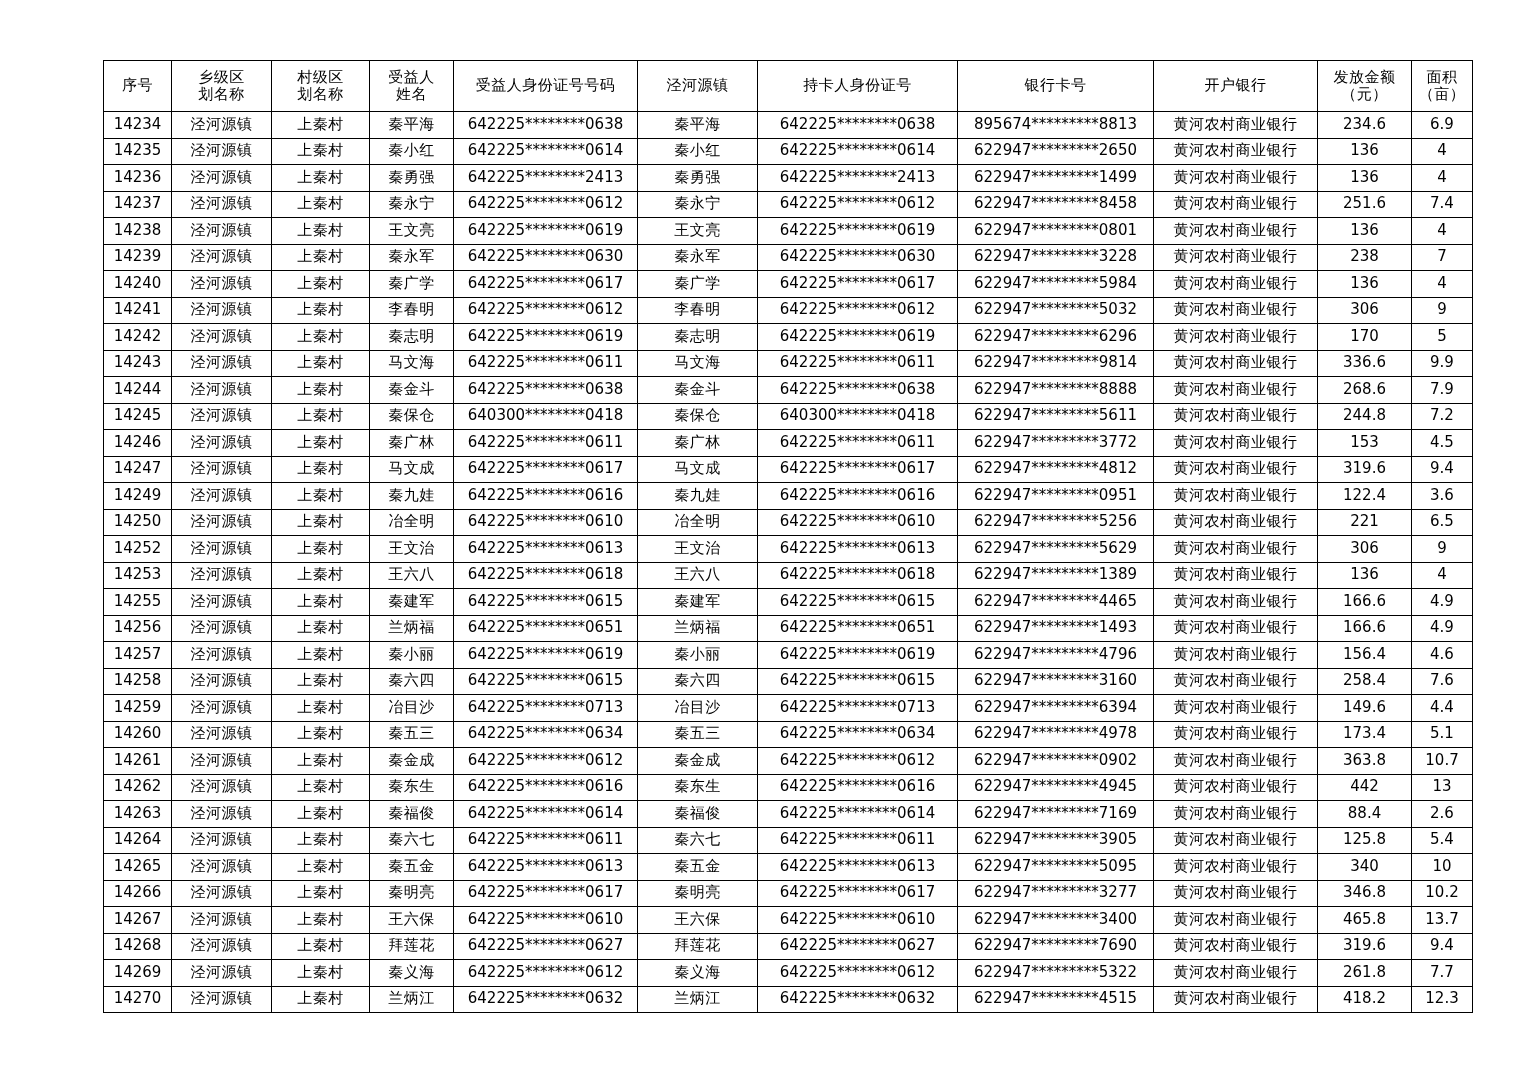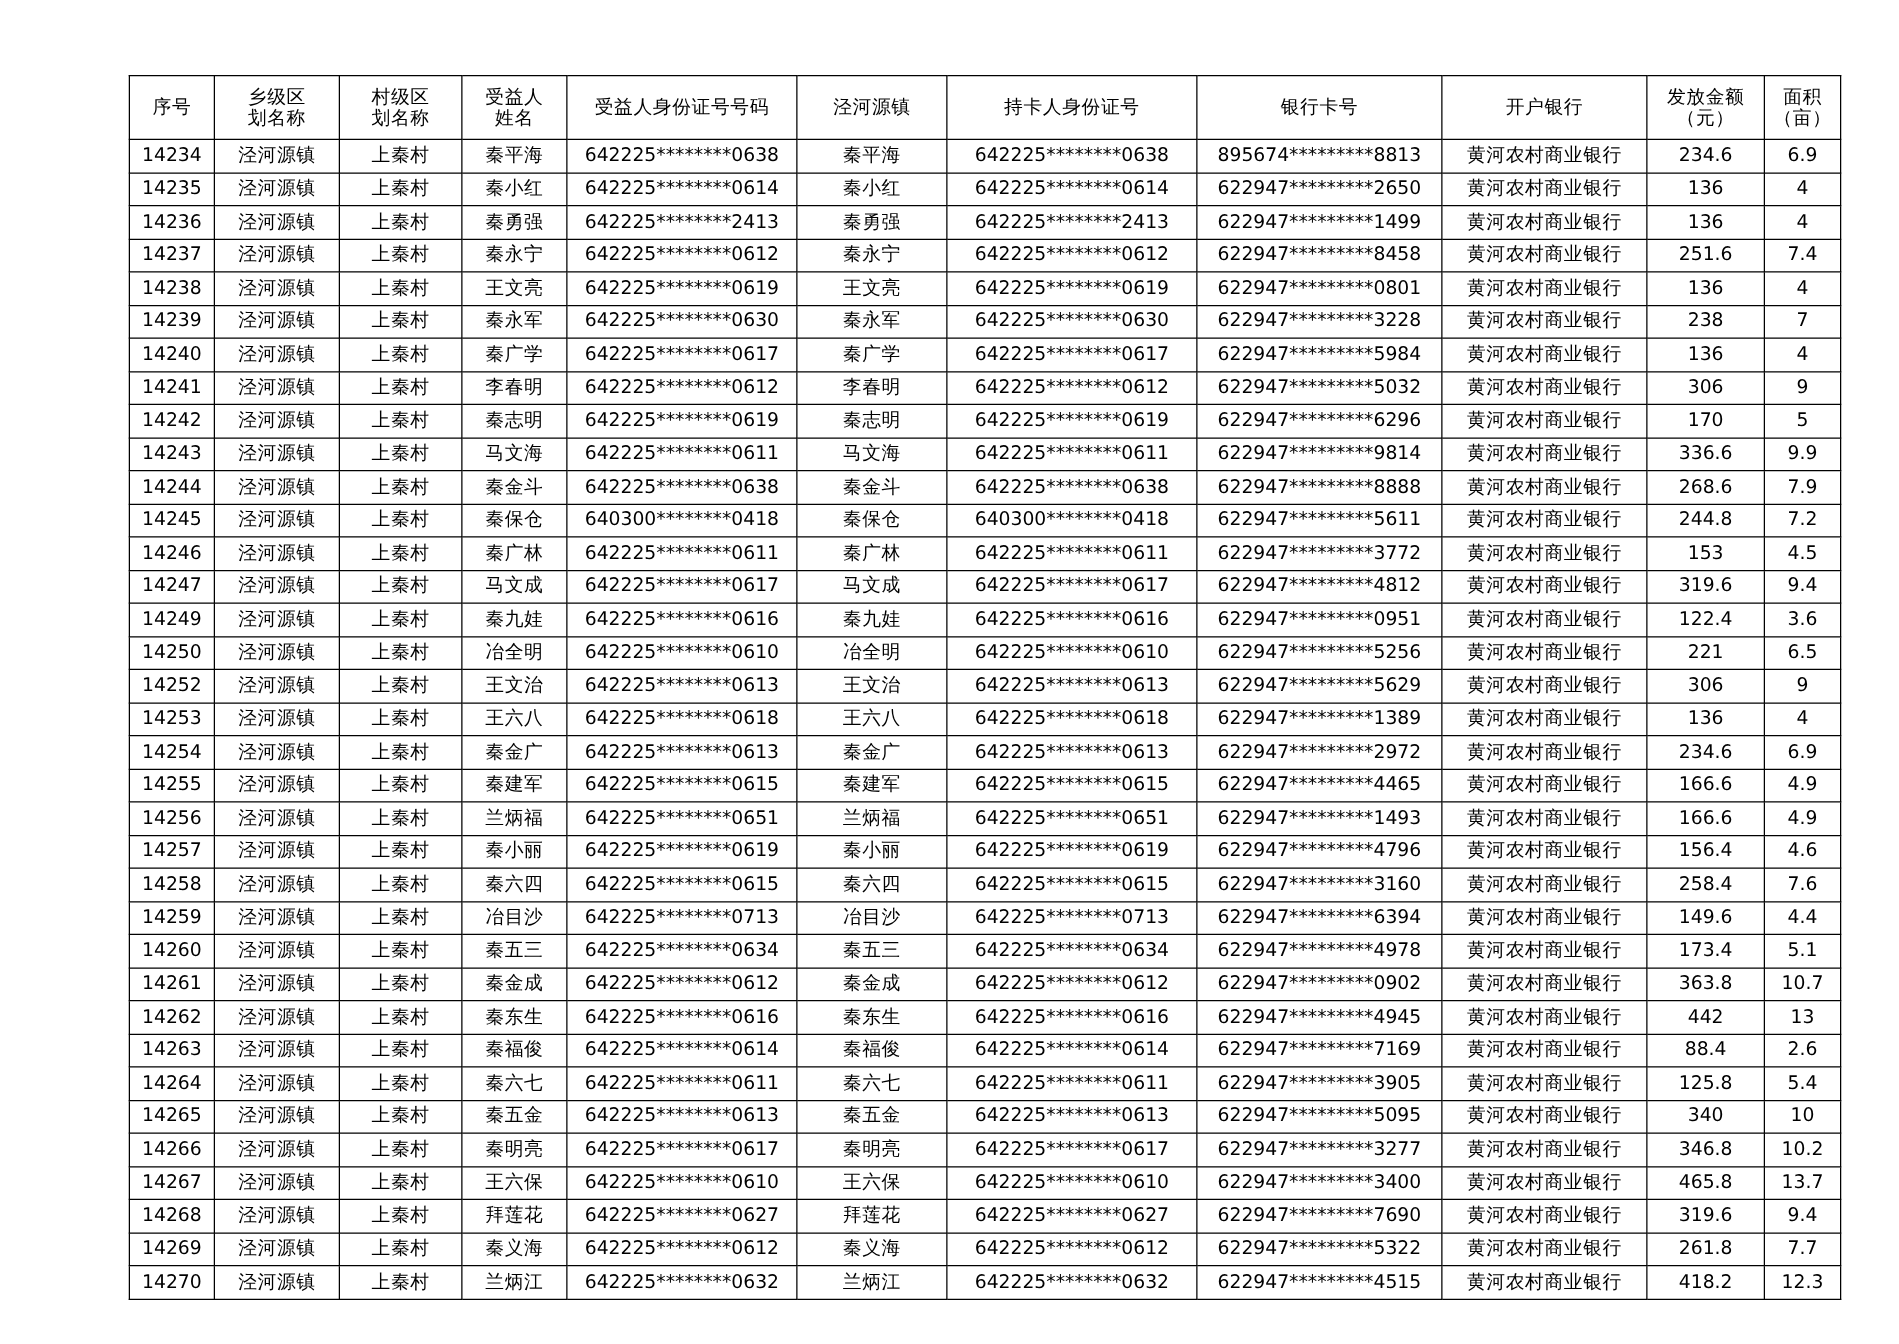--- a/index.html
+++ b/index.html
@@ -343,33 +343,20 @@
           <td class="cn">王六八</td>
           <td class="num">642225********0618</td>
           <td class="cn">王六八</td>
           <td class="num">642225********0618</td>
           <td class="num">622947*********1389</td>
           <td class="cn">黄河农村商业银行</td>
           <td class="num">136</td>
           <td class="num">4</td>
         </tr>
         <tr>
-          <td class="num">14254</td>
-          <td class="cn">泾河源镇</td>
-          <td class="cn">上秦村</td>
-          <td class="cn">秦金广</td>
-          <td class="num">642225********0613</td>
-          <td class="cn">秦金广</td>
-          <td class="num">642225********0613</td>
-          <td class="num">622947*********2972</td>
-          <td class="cn">黄河农村商业银行</td>
-          <td class="num">234.6</td>
-          <td class="num">6.9</td>
-        </tr>
-        <tr>
           <td class="num">14255</td>
           <td class="cn">泾河源镇</td>
           <td class="cn">上秦村</td>
           <td class="cn">秦建军</td>
           <td class="num">642225********0615</td>
           <td class="cn">秦建军</td>
           <td class="num">642225********0615</td>
           <td class="num">622947*********4465</td>
           <td class="cn">黄河农村商业银行</td>
           <td class="num">166.6</td>

